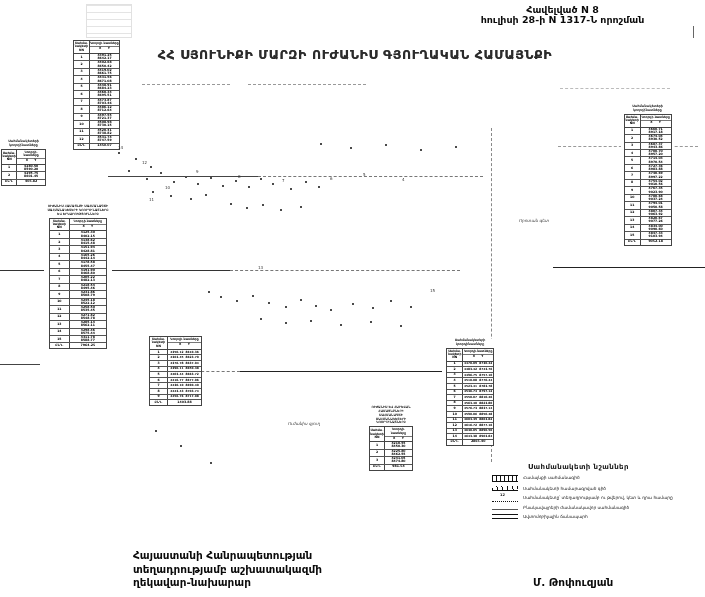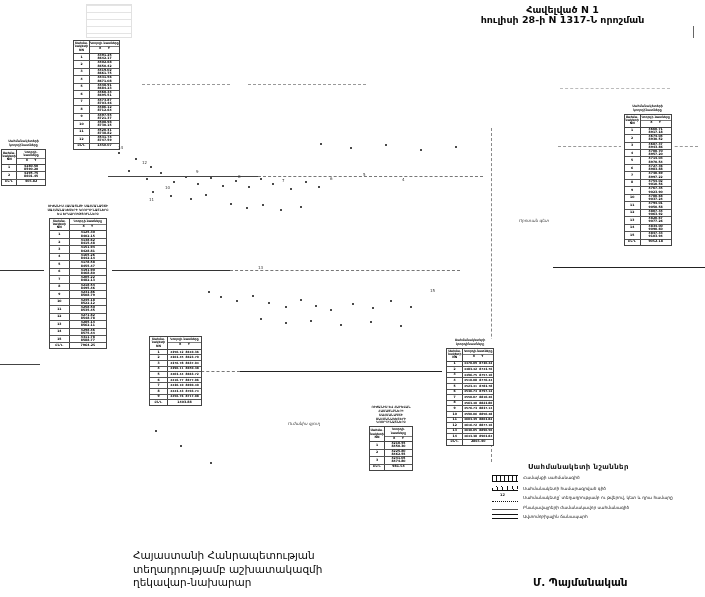--- a/index.html
+++ b/index.html
@@ -6,21 +6,21 @@
   .page{position:relative;width:705px;height:597px;background:#ffffff;overflow:hidden;
         font-family:"DejaVu Sans",sans-serif;color:#111}
   
   .annex{position:absolute;left:420px;top:5px;width:285px;text-align:center;
          font-weight:bold;font-size:9.5px;line-height:1.08;color:#0a0a0a}
   
   .title{position:absolute;left:110px;top:47px;width:490px;text-align:center;font-weight:bold;
          font-size:12.5px;letter-spacing:.6px;line-height:1.3;color:#2b2b2b;text-shadow:0 0 .6px #777}
   .title .t2{position:relative;left:-46px}
   
-  .sig{position:absolute;left:133px;top:549px;font-weight:normal;font-size:10.5px;line-height:1.3;color:#0a0a0a}
+  .sig{position:absolute;left:133px;top:549px;font-weight:bold;font-size:10.5px;line-height:1.3;color:#0a0a0a}
   .name{position:absolute;left:533px;top:576px;font-weight:bold;font-size:10.5px;color:#0a0a0a}
   
   .ctable{position:absolute;font-weight:bold;color:#000;background:#fff}
   .ctable .ttl{font-size:3.2px;line-height:1.2;text-align:center;color:#222}
   .ctable .grid{border:1px solid #444;margin:1px auto 0}
   .hdr{display:flex;border-bottom:1px solid #444;text-align:center;font-size:3px;line-height:1.1}
   .hdr .c1{width:34%;border-right:1px solid #444;padding:1px 0;display:flex;align-items:center;justify-content:center}
   .hdr .c2{width:66%;padding:1px 0}
   .hdr .sub{white-space:pre;border-top:.5px solid #777;margin-top:1px}
   .row{display:flex;border-bottom:.5px solid #555;font-size:3.1px;line-height:1.05;text-align:center;min-height:6.2px}
@@ -60,28 +60,29 @@
   .lg-badge{position:absolute;left:8px;top:-2px;font-size:3.5px;font-weight:bold;color:#111;line-height:1}
   .sym-thin-line{height:3px;border-bottom:1px solid #555}
   .sym-double-line{height:3px;border-top:1px solid #111;border-bottom:1px solid #111}
 </style>
 </head>
 <body>
 
 <div class="page">
 
   <div class="annex">
-    <div>Հավելված N 1</div>
+    <div>Հավելված N 8</div>
     <div>հուլիսի 28-ի N 1317-Ն որոշման</div>
   </div>
 
   <div class="ghost"></div>
   <div class="smudge"></div>
 
   <div class="title">
+    <div>ՀՀ ՍՅՈՒՆԻՔԻ ՄԱՐԶԻ ՈՒԺԱՆԻՍ ԳՅՈՒՂԱԿԱՆ ՀԱՄԱՅՆՔԻ</div>
   </div>
 
   <div>
     <div class="hl dash" style="top:84px;left:142px;width:88px;border-top-color:#999"></div>
     <div class="hl dash" style="top:84px;left:248px;width:118px;border-top-color:#999"></div>
     <div class="hl faint" style="top:88px;left:560px;width:110px"></div>
     <div class="hl" style="top:176px;left:108px;width:150px"></div>
     <div class="hl dash" style="top:176px;left:258px;width:225px"></div>
     <div class="hl dash" style="top:146px;left:558px;width:140px;border-top-color:#999"></div>
     <div class="hl" style="top:270px;left:0;width:44px;border-top-color:#333"></div>
@@ -121,21 +122,21 @@
           <div class="lg-lb">Ավտոմոբիլային ճանապարհ</div>
         </div>
       </div>
   </div>
 
   <div class="sig">
     <div>Հայաստանի Հանրապետության</div>
     <div>տեղադրությամբ աշխատակազմի</div>
     <div>ղեկավար-նախարար</div>
   </div>
-  <div class="name">Մ. Պայմանական</div>
+  <div class="name">Մ. Թոփուզյան</div>
 
 <div class="ctable" style="left: 73px; top: 39px; width: 47px;">
       <div class="grid" style="width: 45px;">
         <div class="hdr">
           <div class="c1">Սահմա-նակետի NN</div>
           <div class="c2">
             <div>Կոորդի-նատները</div>
             <div class="sub">X      Y</div>
           </div>
         </div>

